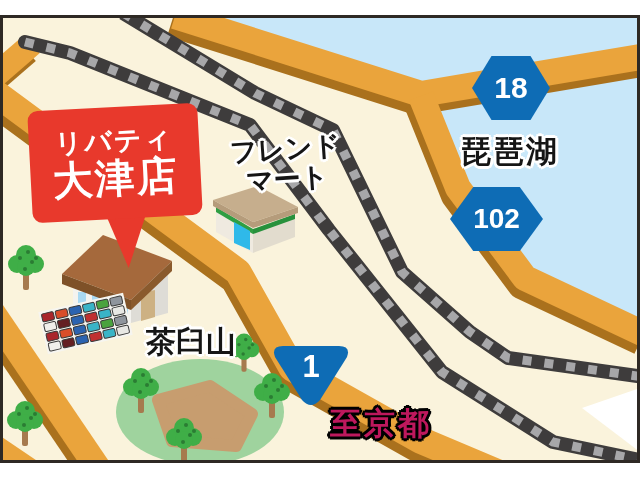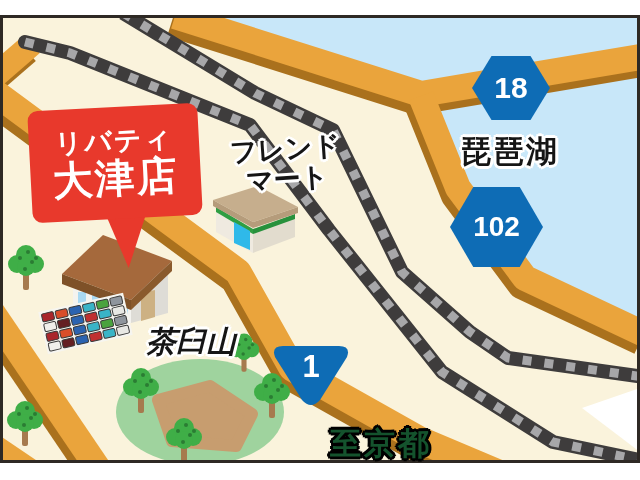--- a/index.html
+++ b/index.html
@@ -2,31 +2,31 @@
 <html><head>
 <meta charset="utf-8">
 <style>
   html,body{margin:0;padding:0;background:#fff;}
   #stage{position:relative;width:640px;height:480px;background:#fff;overflow:hidden;
          font-family:"Liberation Sans","DejaVu Sans",sans-serif;}
   #map-base{position:absolute;left:0;top:0;z-index:0;}
   .lbl{position:absolute;font-weight:bold;color:#151515;white-space:nowrap;z-index:2;}
   .ow{text-shadow:-2px -2px 0 #fff,2px -2px 0 #fff,-2px 2px 0 #fff,2px 2px 0 #fff,
       -3px 0 0 #fff,3px 0 0 #fff,0 -3px 0 #fff,0 3px 0 #fff;}
-  .ob{color:#14532d;text-shadow:-2px -2px 0 #000,2px -2px 0 #000,-2px 2px 0 #000,2px 2px 0 #000,
-      -3px 0 0 #000,3px 0 0 #000,0 -3px 0 #000,0 3px 0 #000;margin-top:20px;}
+  .ob{color:#be185d;text-shadow:-2px -2px 0 #000,2px -2px 0 #000,-2px 2px 0 #000,2px 2px 0 #000,
+      -3px 0 0 #000,3px 0 0 #000,0 -3px 0 #000,0 3px 0 #000;}
   .lbl-friendmart{left:220px;top:134px;width:132px;text-align:center;font-size:27px;line-height:30px;transform:rotate(-4deg);}
   .lbl-lake{left:460px;top:131px;font-size:31px;letter-spacing:2px;}
-  .lbl-kofun{left:141px;top:326px;width:100px;text-align:center;font-size:30px;line-height:32px;font-style:italic;}
+  .lbl-kofun{left:141px;top:326px;width:100px;text-align:center;font-size:30px;line-height:32px;}
   .lbl-kyoto{left:330px;top:403px;font-size:31px;letter-spacing:3px;}
   .shield-hex{position:absolute;z-index:2;background:#0E6CB5;color:#fff;display:flex;align-items:center;
       justify-content:center;font-weight:bold;
       clip-path:polygon(0 50%,25% 0,75% 0,100% 50%,75% 100%,25% 100%);}
   #shield-18{left:472px;top:43px;width:78px;height:64px;font-size:30px;margin-top:13px;}
-  #shield-102{left:450px;top:187px;width:93px;height:80px;font-size:28px;text-align:center;}
+  #shield-102{left:450px;top:187px;width:93px;height:64px;font-size:28px;text-align:center;}
   #shield-1{position:absolute;left:271px;top:344px;width:80px;height:62px;z-index:2;}
   #shield-1 span{position:absolute;left:0;top:5px;width:100%;text-align:center;
       color:#fff;font-weight:bold;font-size:31px;}
   #bubble{position:absolute;left:30px;top:107px;width:170px;height:112px;background:#E8392C;
       border-radius:10px;transform:rotate(-3deg);display:flex;flex-direction:column;align-items:center;
       justify-content:center;color:#fff;font-weight:bold;z-index:3;}
   #bubble .l1{font-size:27px;line-height:30px;letter-spacing:2px;}
   #bubble .l2{font-size:40px;line-height:44px;letter-spacing:2px;}
   #bubble-tail{position:absolute;left:102px;top:208px;width:46px;height:60px;background:#E8392C;
       clip-path:polygon(2% 0,100% 0,58% 100%);z-index:3;}

